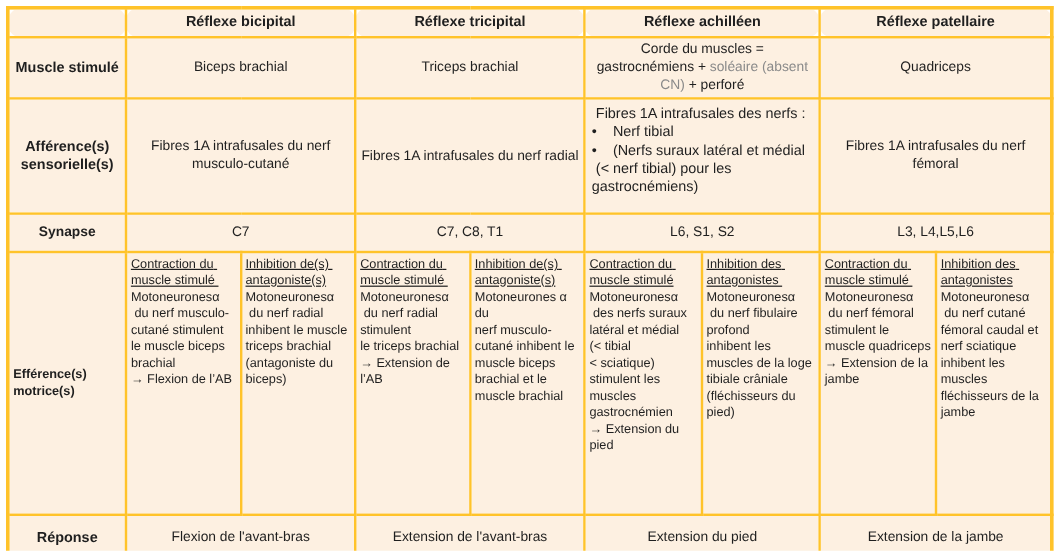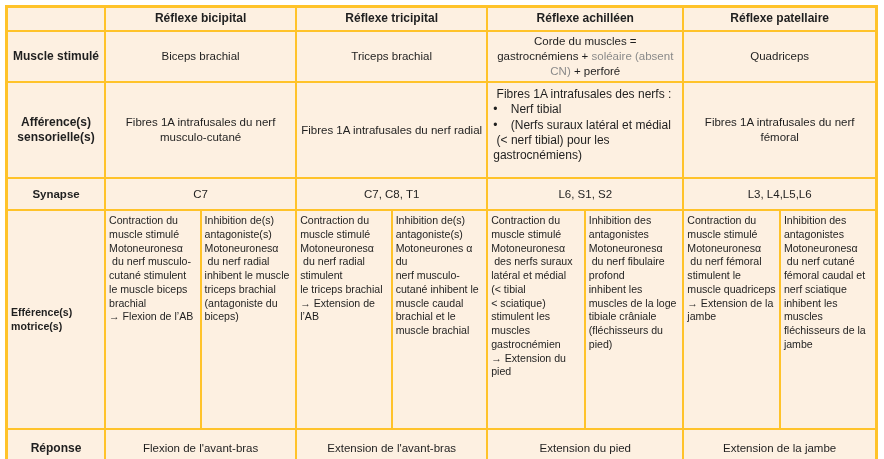--- a/index.html
+++ b/index.html
@@ -2,30 +2,30 @@
 <html><head>
 <meta charset="utf-8">
 <style>
   html,body{margin:0;padding:0;background:#ffffff;}
   body{width:884px;height:459px;font-family:"Liberation Sans",sans-serif;color:#1f1f1f;overflow:hidden;}
   .wrap{padding:5px 5px 0 5px;}
   table{border-collapse:collapse;table-layout:fixed;width:873px;border:3px solid #FFC32A;}
   td{border:2px solid #FFC32A;background:#FDF0E1;padding:2px 4px;text-align:center;vertical-align:middle;
      font-size:11.5px;line-height:1.28;overflow:hidden;word-wrap:break-word;}
   .rich{white-space:pre-wrap;}
-  .hdr td{font-weight:bold;font-size:12px;height:18px;}
+  .hdr td{font-weight:bold;font-size:12px;height:18px;border-radius:10px;}
   .lbl{font-weight:bold;font-size:12px;}
   .r-muscle td{height:45px;margin-left:40px;}
   .r-aff td{height:88px;}
   .r-syn td{height:26px;font-size:11.5px;}
   .r-eff td{height:211px;text-align:left;vertical-align:top;font-size:10.6px;padding:3px 3px;line-height:1.3;}
   .r-rep td{height:33px;}
   .left{text-align:left;vertical-align:top;padding:4px 4px 2px 5px;font-size:12px;}
   .fw{font-weight:normal;}
-  .ul{}
+  .ul{text-decoration:underline;}
   .gray{color:#8a8a8a;}
 </style>
 </head>
 <body>
 
 <div class="wrap">
   <table>
     <colgroup>
       <col style="width:98px">
       <col style="width:95px">
@@ -83,21 +83,21 @@
       <td class="rich"><span class="ul">Inhibition de(s) antagoniste(s)</span><span>
 Motoneuronesα
  du </span><span class="fw">nerf radial</span><span> inhibent le muscle triceps brachial (antagoniste du biceps)</span></td>
       <td class="rich"><span class="ul">Contraction du muscle stimulé </span><span>
 Motoneuronesα
  du </span><span class="fw">nerf radial</span><span> stimulent
 le triceps brachial
 → Extension de l’AB</span></td>
       <td class="rich"><span class="ul">Inhibition de(s) antagoniste(s)</span><span>
 Motoneurones α du
-</span><span class="fw">nerf musculo-cutané</span><span> inhibent le muscle caudal brachial et le muscle brachial</span></td>
+</span><span class="fw">nerf musculo-cutané</span><span> inhibent le muscle biceps brachial et le muscle brachial</span></td>
       <td class="rich"><span class="ul">Contraction du muscle stimulé</span><span>
 Motoneuronesα
  des </span><span class="fw">nerfs suraux latéral et médial</span><span>
 (&lt; tibial
 &lt; sciatique)
 stimulent les muscles gastrocnémien
 → Extension du pied</span></td>
       <td class="rich"><span class="ul">Inhibition des antagonistes </span><span>
 Motoneuronesα
  du </span><span class="fw">nerf fibulaire profond</span><span>

